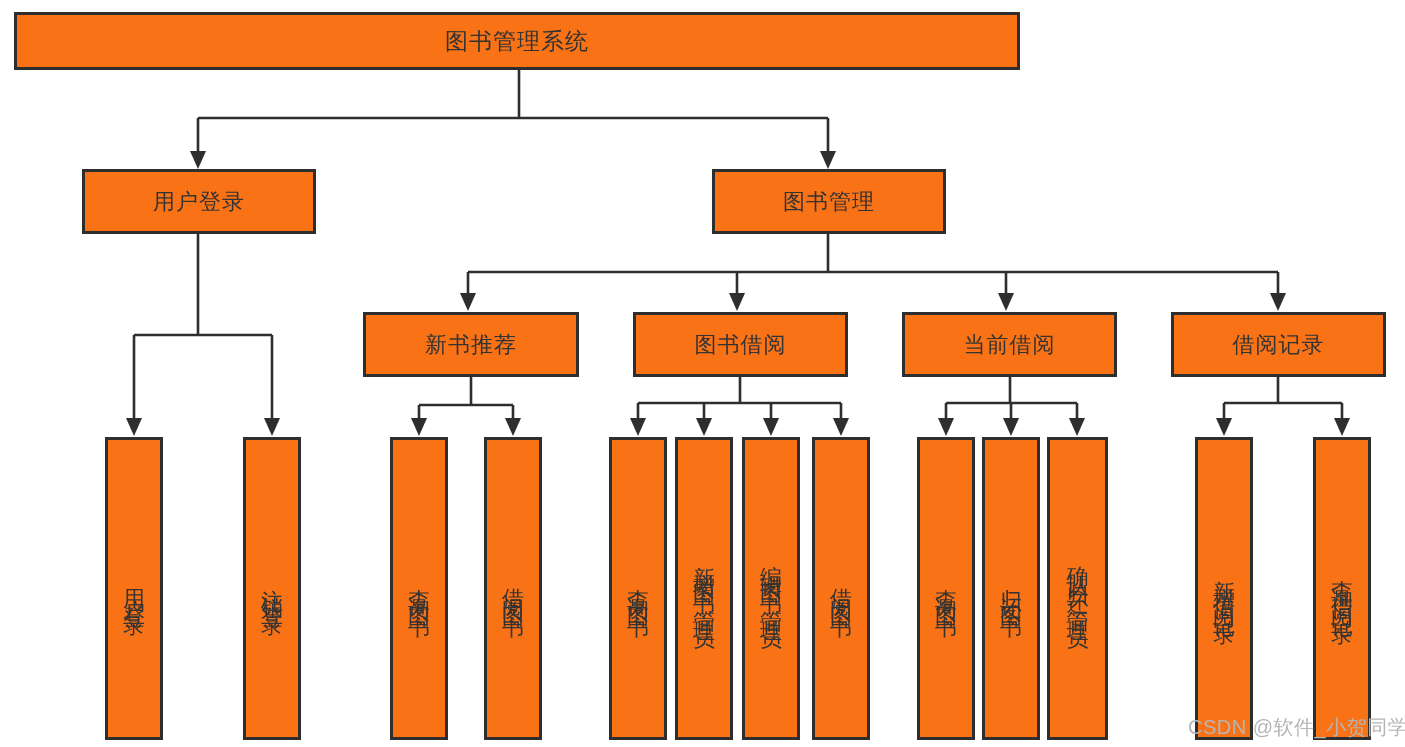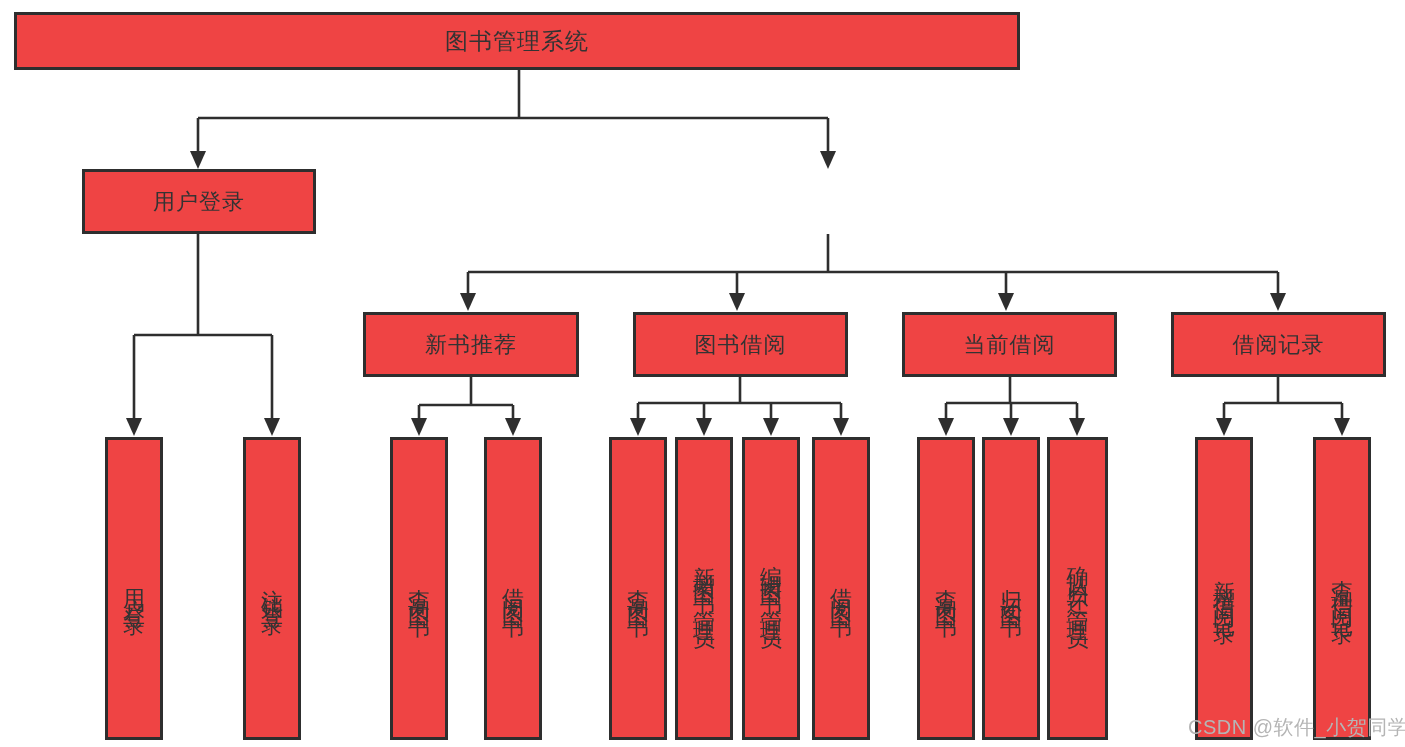--- a/index.html
+++ b/index.html
@@ -16,21 +16,21 @@
     color:var(--text);
     position:relative;
     overflow:hidden;
   }
   #stage{position:absolute;left:0;top:0;width:1405px;height:747px;}
   #wires{position:absolute;left:0;top:0;z-index:1;}
   .node{
     position:absolute;
     box-sizing:border-box;
     border:3px solid var(--line);
-    background:#ef4444;
+    background:#f97316;
     display:flex;
     align-items:center;
     justify-content:center;
     z-index:2;
   }
   .hnode{font-size:22px;letter-spacing:1px;}
   .root{left:14px;top:12px;width:1006px;height:58px;font-size:23px;}
   .vnode{top:437px;height:303px;width:58px;font-size:22px;}
   .vnode > span{
     writing-mode:vertical-rl;
@@ -118,20 +118,23 @@
     <polygon points="1334,418 1350,418 1342,436"></polygon>
   </svg>
 
   <div class="node hnode root">
     <span>图书管理系统</span>
   </div>
 
   <div class="node hnode" style="left:82px;top:169px;width:234px;height:65px;">
     <span>用户登录</span>
   </div>
+  <div class="node hnode" style="left:712px;top:169px;width:234px;height:65px;">
+    <span>图书管理</span>
+  </div>
 
   <div class="node hnode" style="left:633px;top:312px;width:215px;height:65px;">
     <span>图书借阅</span>
   </div>
   <div class="node hnode" style="left:363px;top:312px;width:216px;height:65px;">
     <span>新书推荐</span>
   </div>
   <div class="node hnode" style="left:902px;top:312px;width:215px;height:65px;">
     <span>当前借阅</span>
   </div>

